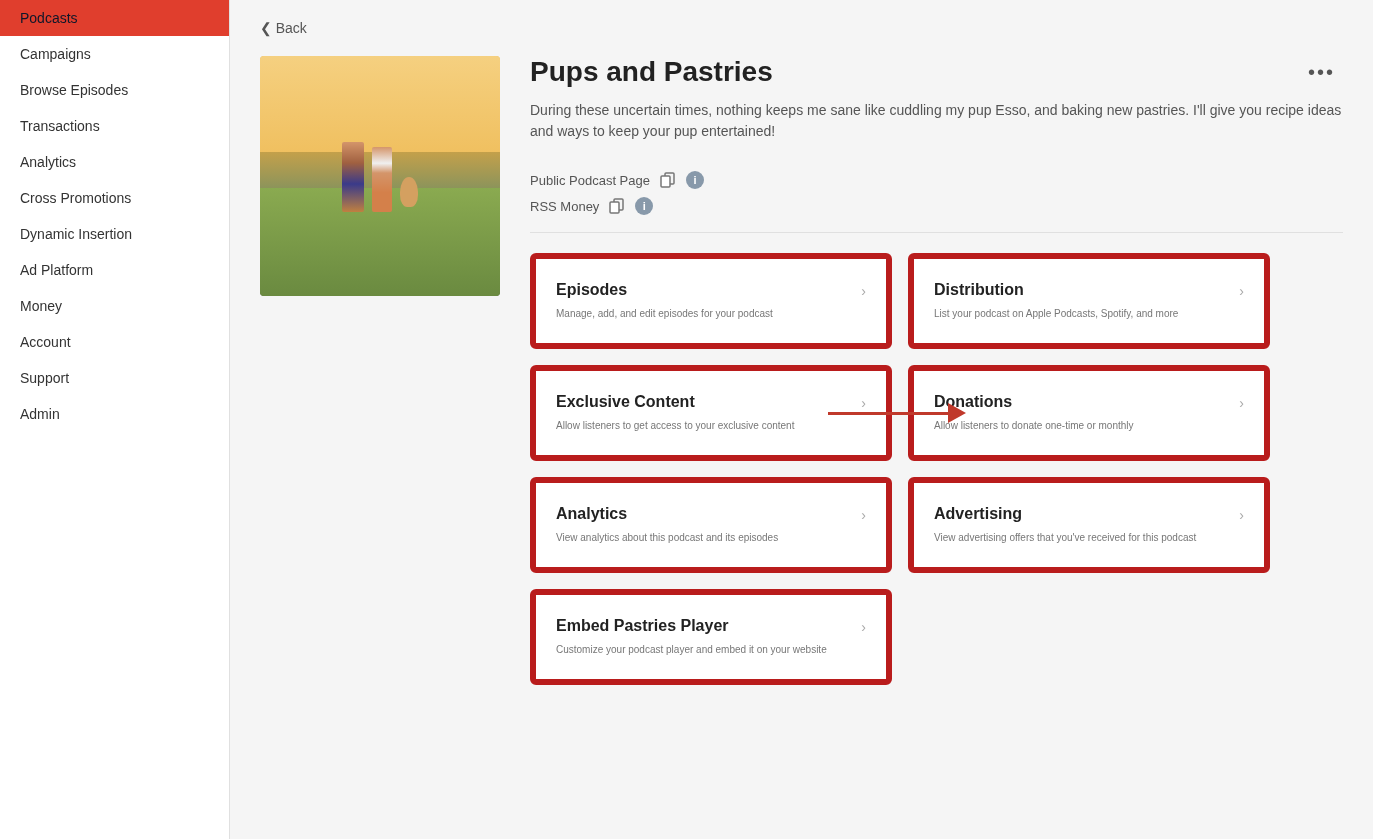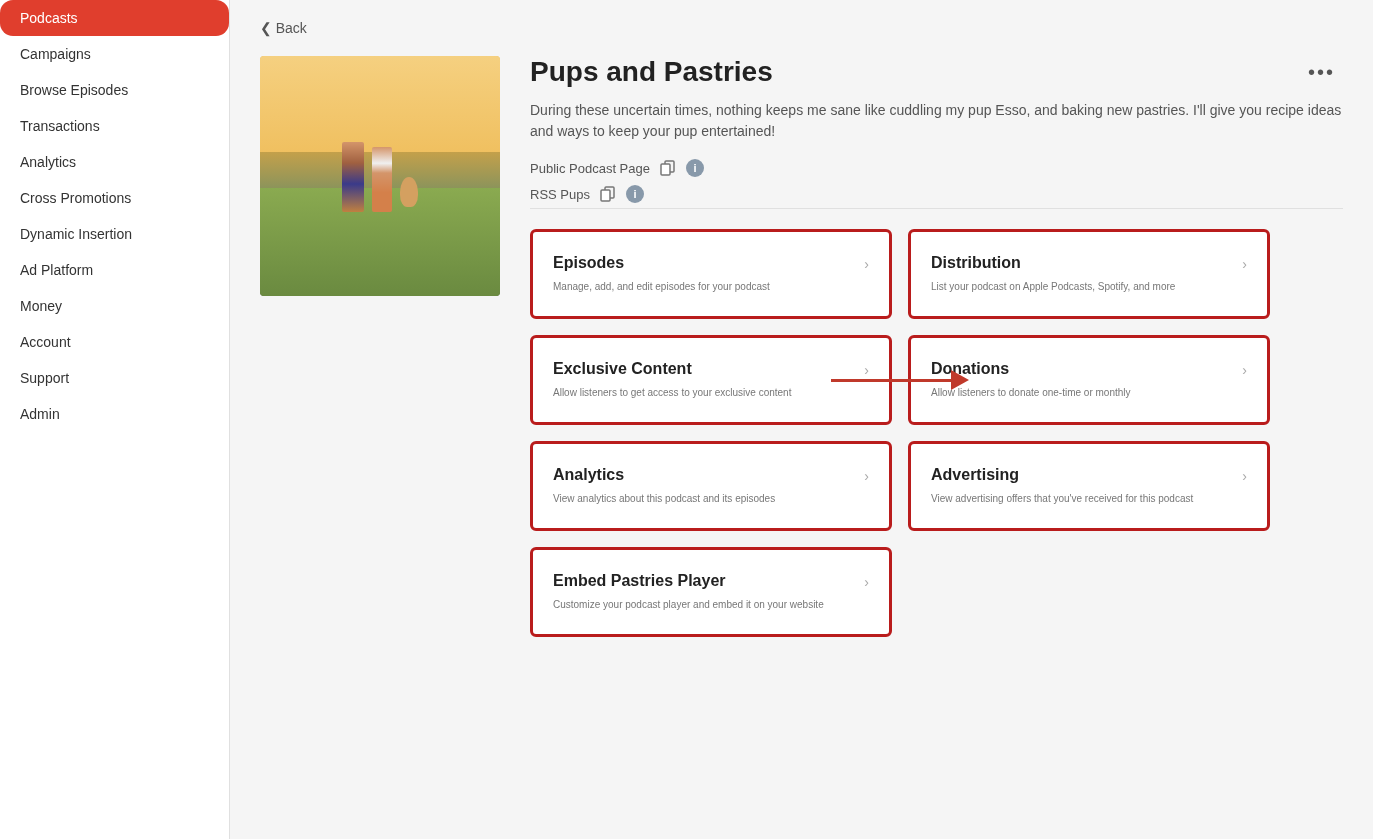--- a/index.html
+++ b/index.html
@@ -17,22 +17,21 @@
     }
     .sidebar-item {
       padding: 10px 20px;
       font-size: 14px;
       cursor: pointer;
       color: #333;
       font-weight: 500;
     }
     .sidebar-item.active {
       background: #e03e2d;
-      color: #ffffff;
-      border-radius: 13px;
+      color: #0f172a;
     }
 
     
     #main {
       flex: 1;
       overflow-y: auto;
       background: #f5f5f5;
       padding: 20px 30px;
     }
 
@@ -103,29 +102,29 @@
       font-size: 20px;
       color: #555;
       padding: 4px 8px;
       letter-spacing: 2px;
     }
 
     .podcast-description {
       font-size: 14px;
       color: #555;
       line-height: 1.5;
-      margin-bottom: 16px;
+      margin-bottom: 28px;
     }
 
     .podcast-links {
       display: flex;
       flex-direction: column;
       gap: 6px;
       margin-bottom: 20px;
-      padding-bottom: 4px;
+      padding-bottom: 16px;
       border-bottom: 1px solid #e0e0e0;
     }
 
     .podcast-link-row {
       display: flex;
       align-items: center;
       gap: 8px;
       font-size: 13px;
       color: #555;
     }
@@ -164,21 +163,21 @@
     }
 
     .card {
       background: #fff;
       border-radius: 6px;
       padding: 22px 20px;
       display: flex;
       align-items: flex-start;
       cursor: pointer;
       transition: box-shadow 0.15s;
-      border: 3px solid #b91c1c;
+      border: 6px solid #b91c1c;
       position: relative;
     }
 
     .card-content { flex: 1; }
     .card-title {
       font-size: 16px;
       font-weight: 700;
       color: #222;
       margin-bottom: 8px;
     }
@@ -275,21 +274,21 @@
           <span>Public Podcast Page</span>
           <span class="link-icon">
             <svg width="16" height="16" viewBox="0 0 16 16" fill="none">
                 <rect x="5" y="1" width="9" height="11" rx="1" stroke="#777" stroke-width="1.5" fill="none"></rect>
                 <rect x="1" y="4" width="9" height="11" rx="1" stroke="#777" stroke-width="1.5" fill="#fff"></rect>
               </svg>
           </span>
           <span class="info-icon">i</span>
         </div>
         <div class="podcast-link-row">
-          <span>RSS Pups</span>
+          <span>RSS Money</span>
           <span class="link-icon">
             <svg width="16" height="16" viewBox="0 0 16 16" fill="none">
                 <rect x="5" y="1" width="9" height="11" rx="1" stroke="#777" stroke-width="1.5" fill="none"></rect>
                 <rect x="1" y="4" width="9" height="11" rx="1" stroke="#777" stroke-width="1.5" fill="#fff"></rect>
               </svg>
           </span>
           <span class="info-icon">i</span>
         </div>
       </div>
 

